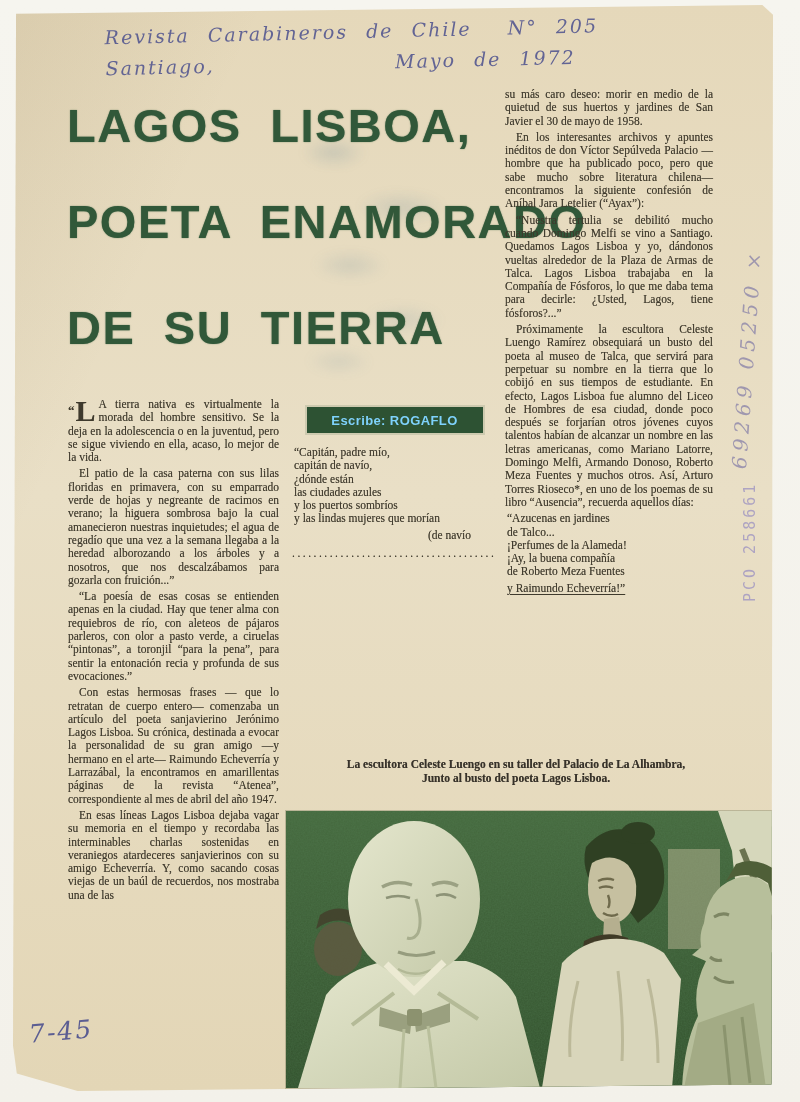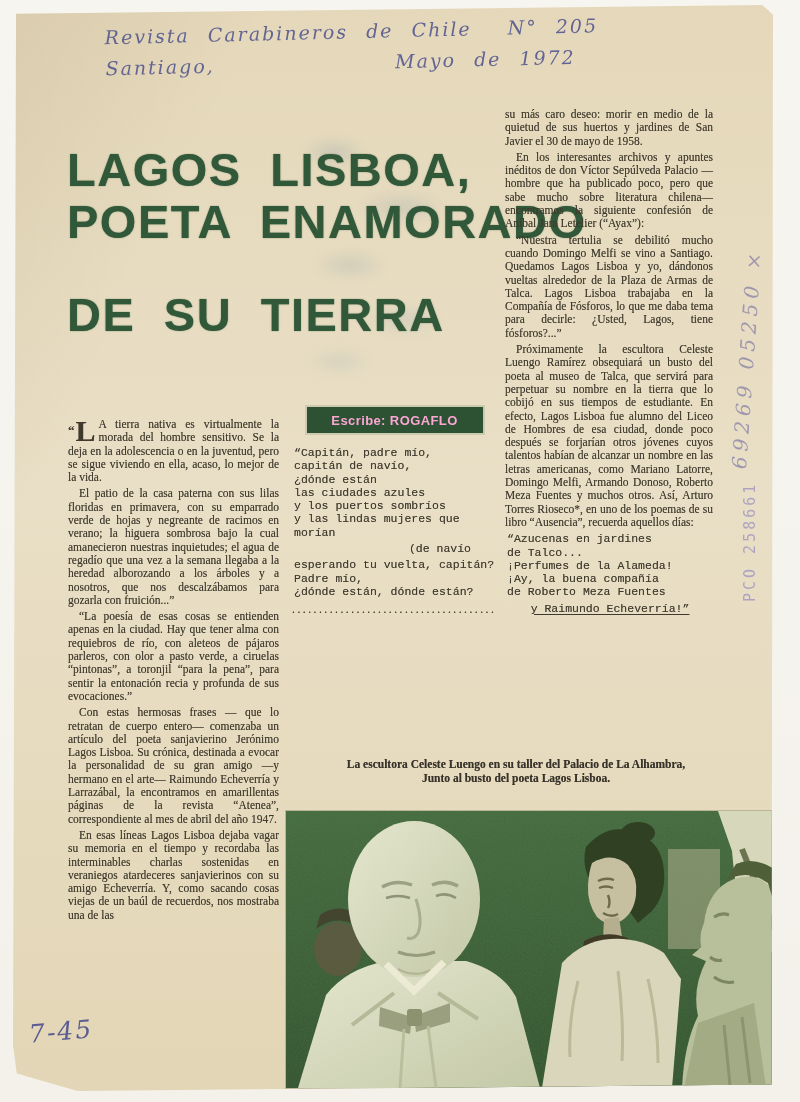--- a/index.html
+++ b/index.html
@@ -39,40 +39,40 @@
       radial-gradient(64px 22px at 62% 32%, rgba(92,128,150,.32), transparent 70%),
       radial-gradient(54px 20px at 40% 54%, rgba(92,128,150,.30), transparent 70%),
       radial-gradient(58px 22px at 64% 74%, rgba(92,128,150,.26), transparent 70%),
       radial-gradient(48px 18px at 36% 90%, rgba(92,128,150,.24), transparent 70%);
     filter: blur(6px); opacity:.65; transform:rotate(1deg); }
 
   
   .title-line { position:absolute; left:54px; font-family:"Liberation Sans","DejaVu Sans",sans-serif;
     font-weight:bold; font-size:47px; line-height:1; color:#315839; letter-spacing:1.5px;
     word-spacing:14px; text-shadow:0 0 1.3px rgba(49,88,57,.75); }
-  .tl1 { top:97px;margin-top:44px; } .tl2 { top:193px; } .tl3 { top:286px;text-align:right; }
+  .tl1 { top:97px; } .tl2 { top:193px; } .tl3 { top:299px;text-align:right; }
 
   
   .col { position:absolute; text-align:justify; font-size:11.5px; line-height:13.3px;
          color:#3f3a2d; text-shadow:0 0 .4px rgba(63,58,45,.55); }
   .col1 { left:55px;  top:393px; width:211px; }
   .col2 { left:279px; top:392px; width:205px; }
   .col3 { left:492px; top:83px;  width:208px; }
   .col p { margin:0 0 3px; text-indent:11px; }
-  .col p.ni { text-indent:0;margin-top:20px; }
+  .col p.ni { text-indent:0; }
   .dq { float:left; font-size:13px; line-height:26px; font-weight:bold; }
   .dc { float:left; font-size:30px; line-height:26px; font-weight:bold; padding:0 3px 0 1px; }
-  .poem { margin:3px 0 3px 2px; text-align:left;font-family:Liberation Mono, monospace; }
+  .poem { margin:3px 0 3px 2px; text-align:left; }
   .hang { text-align:right; padding-right:26px; }
   .dots { white-space:nowrap; overflow:hidden; letter-spacing:2.5px; margin:5px 0 4px; text-align:left; }
-  .ul { text-decoration:underline; text-underline-offset:2px;text-align:center; }
+  .ul { text-decoration:underline; text-underline-offset:2px; }
   .footnote { margin-top:3px; }
 
   .byline { display:block; width:176px; margin:10px auto 13px;
-    background:#2d5233; color:#f9a8d4; text-align:center; padding:7px 0 6px;
+    background:#2d5233; color:#7dd3fc; text-align:center; padding:7px 0 6px;
     font-family:"Liberation Sans","DejaVu Sans",sans-serif; font-weight:bold;
     font-size:13px; line-height:1; letter-spacing:.4px;
     box-shadow:0 0 0 2px rgba(45,82,51,.14); }
 
   .caption { position:absolute; left:280px; top:752px; width:446px; text-align:center;
     font-weight:bold; font-size:11.5px; line-height:14px; color:#37322a;
     text-shadow:0 0 .4px rgba(55,50,42,.6); }
 
   .photo { position:absolute; left:273px; top:806px; width:488px; height:277px;
            box-shadow:0 0 0 1px rgba(60,70,40,.25), inset 0 0 14px rgba(0,0,0,.25); }
@@ -106,23 +106,20 @@
 
     <div class="col col2">
       <span class="byline">Escribe: ROGAFLO</span>
       <div class="poem preline">“Capitán, padre mío,
 capitán de navío,
 ¿dónde están
 las ciudades azules
 y los puertos sombríos
 y las lindas mujeres que morían</div>
       <div class="poem hang">(de navío</div>
-      <div class="poem preline">esperando tu vuelta, capitán?
-Padre mío,
-¿dónde están, dónde están?</div>
       <div class="dots">..............................................</div>
     </div>
 
     <div class="col col3">
       <p class="ni">su más caro deseo: morir en medio de la quietud de sus huertos y jardines de San Javier el 30 de mayo de 1958.</p>
       <p>En los interesantes archivos y apuntes inéditos de don Víctor Sepúlveda Palacio —hombre que ha publicado poco, pero que sabe mucho sobre literatura chilena— encontramos la siguiente confesión de Aníbal Jara Letelier (“Ayax”):</p>
       <p>“Nuestra tertulia se debilitó mucho cuando Domingo Melfi se vino a Santiago. Quedamos Lagos Lisboa y yo, dándonos vueltas alrededor de la Plaza de Armas de Talca. Lagos Lisboa trabajaba en la Compañía de Fósforos, lo que me daba tema para decirle: ¿Usted, Lagos, tiene fósforos?...”</p>
       <p>Próximamente la escultora Celeste Luengo Ramírez obsequiará un busto del poeta al museo de Talca, que servirá para perpetuar su nombre en la tierra que lo cobijó en sus tiempos de estudiante. En efecto, Lagos Lisboa fue alumno del Liceo de Hombres de esa ciudad, donde poco después se forjarían otros jóvenes cuyos talentos habían de alcanzar un nombre en las letras americanas, como Mariano Latorre, Domingo Melfi, Armando Donoso, Roberto Meza Fuentes y muchos otros. Así, Arturo Torres Rioseco*, en uno de los poemas de su libro “Ausencia”, recuerda aquellos días:</p>
       <div class="poem preline">“Azucenas en jardines
 de Talco...

